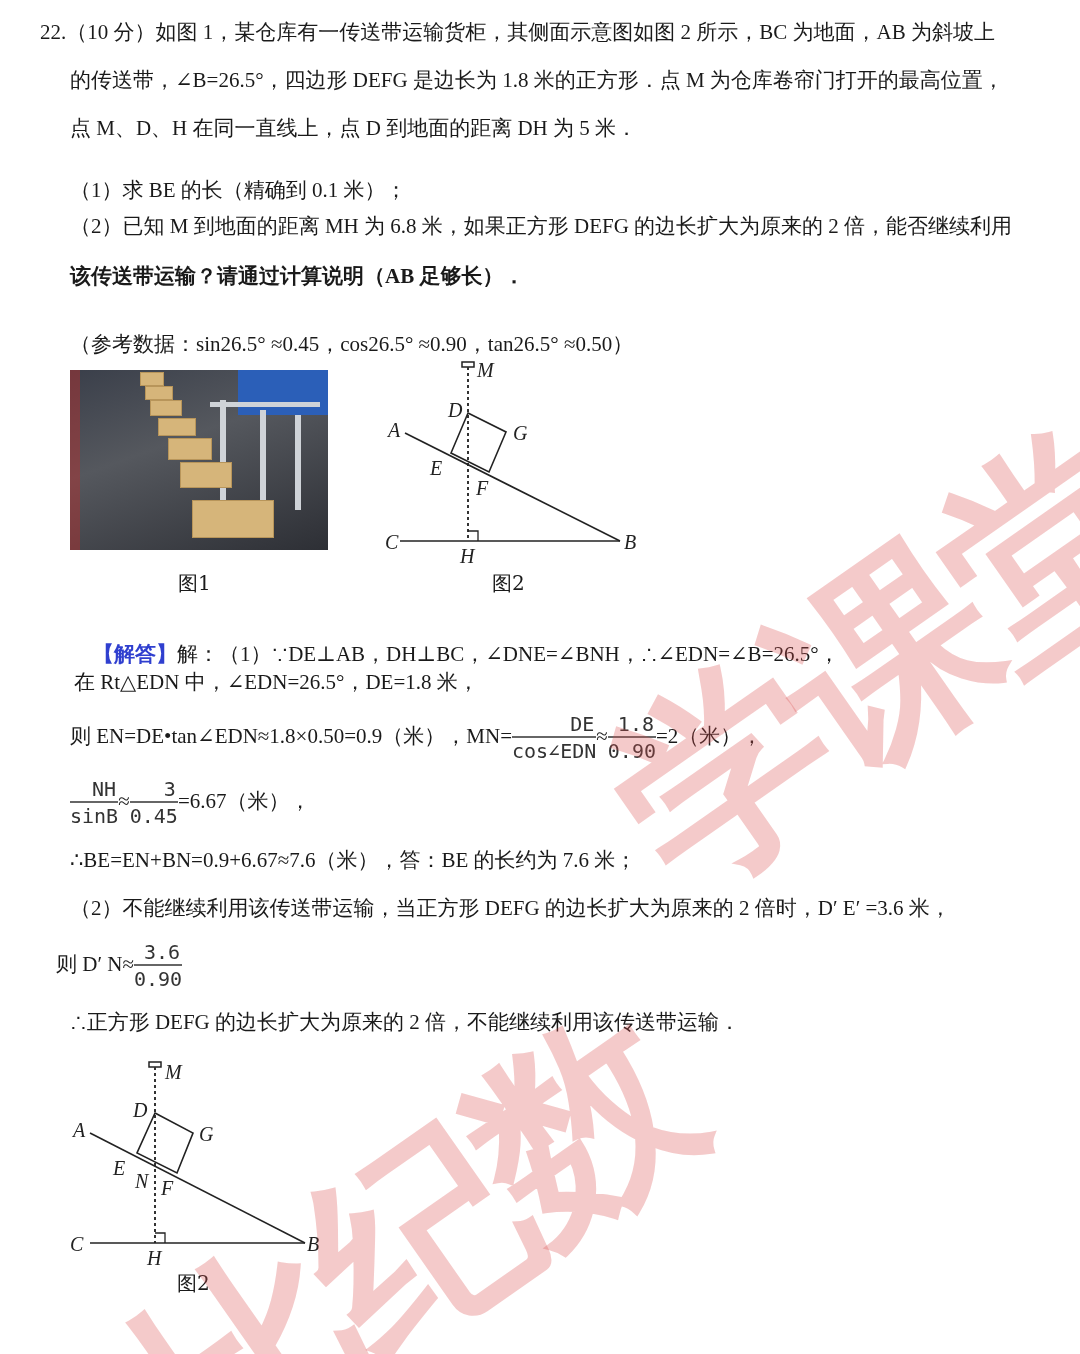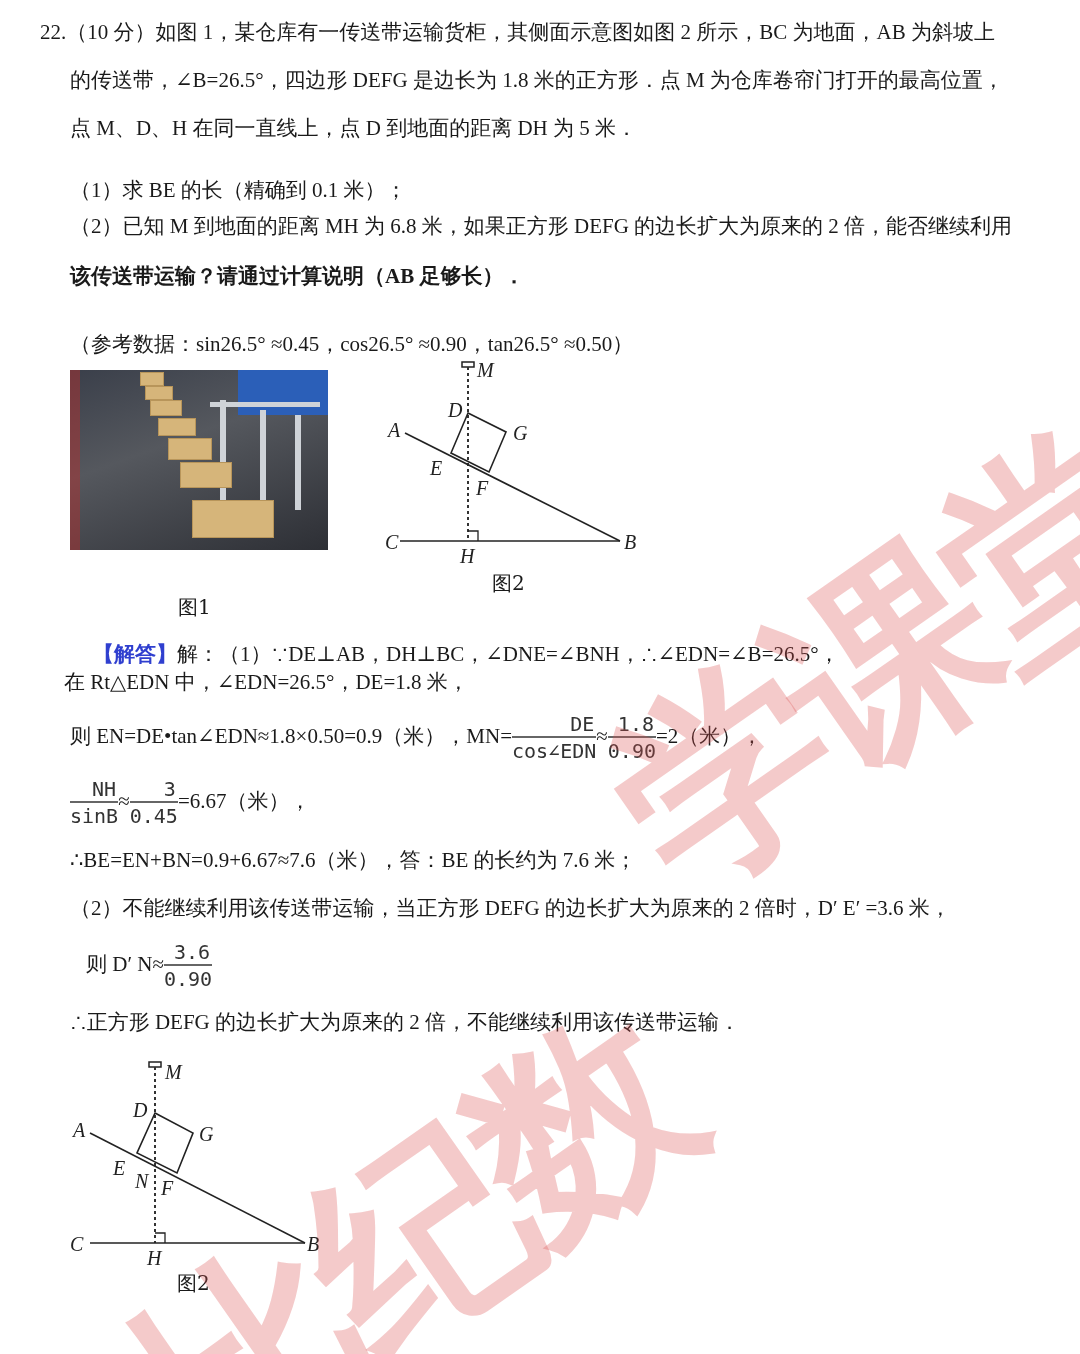--- a/index.html
+++ b/index.html
@@ -43,21 +43,21 @@
   <div class="rack" style="left:140px; top:32px; width:110px; height:5px;"></div>
   <div class="box" style="left:70px; top:2px; width:22px; height:12px;"></div>
   <div class="box" style="left:75px; top:16px; width:26px; height:12px;"></div>
   <div class="box" style="left:80px; top:30px; width:30px; height:14px;"></div>
   <div class="box" style="left:88px; top:48px; width:36px; height:16px;"></div>
   <div class="box" style="left:98px; top:68px; width:42px; height:20px;"></div>
   <div class="box" style="left:110px; top:92px; width:50px; height:24px;"></div>
   <div class="box" style="left:122px; top:130px; width:80px; height:36px;"></div>
   <div style="position:absolute; left:0; top:0; width:10px; height:180px; background:#b03030; opacity:0.5;"></div>
 </div>
-<div class="caption" style="left:178px; top:594px;">图1</div>
+<div class="caption" style="left:178px; top:570px;">图1</div>
 
 <svg style="position:absolute; left:380px; top:355px;" width="270" height="215">
   <rect x="82" y="7" width="12" height="5" fill="none" stroke="#222" stroke-width="1.5"></rect>
   <line x1="88" y1="12" x2="88" y2="186" stroke="#333" stroke-width="2" stroke-dasharray="3,3"></line>
   <line x1="25" y1="78" x2="240" y2="186" stroke="#222" stroke-width="1.6"></line>
   <line x1="20" y1="186" x2="240" y2="186" stroke="#222" stroke-width="1.6"></line>
   <polygon points="88,58 126,77 109,117 71,98" fill="none" stroke="#222" stroke-width="1.6"></polygon>
   <polyline points="88,176 98,176 98,186" fill="none" stroke="#222" stroke-width="1.3"></polyline>
   <text x="97" y="22">M</text>
   <text x="68" y="62">D</text>
@@ -67,34 +67,34 @@
   <text x="96" y="140">F</text>
   <text x="5" y="194">C</text>
   <text x="80" y="208">H</text>
   <text x="244" y="194">B</text>
 </svg>
 <div class="caption" style="left:492px; top:570px;">图2</div>
 
 <div class="line" style="left:70px; top:640px;margin-left:23px;">
   <span class="blue">【解答】</span><span>解：（1）∵DE⊥AB，DH⊥BC，∠DNE=∠BNH，∴∠EDN=∠B=26.5°，</span>
 </div>
-<div class="line" style="left:64px; top:668px;text-align:center;">在 Rt△EDN 中，∠EDN=26.5°，DE=1.8 米，</div>
+<div class="line" style="left:74px; top:668px;text-align:center;">在 Rt△EDN 中，∠EDN=26.5°，DE=1.8 米，</div>
 
 <div class="line" style="left:70px; top:710px; line-height:52px;">
   <span>则 EN=DE•tan∠EDN≈1.8×0.50=0.9（米），MN=</span><span class="frac"><span class="num">DE</span><span class="den">cos∠EDN</span></span><span>≈</span><span class="frac"><span class="num">1.8</span><span class="den">0.90</span></span><span>=2（米），</span>
 </div>
 
 <div class="line" style="left:70px; top:775px; line-height:52px;">
   <span class="frac"><span class="num">NH</span><span class="den">sinB</span></span><span>≈</span><span class="frac"><span class="num">3</span><span class="den">0.45</span></span><span>=6.67（米），</span>
 </div>
 
 <div class="line" style="left:70px; top:846px;">∴BE=EN+BN=0.9+6.67≈7.6（米），答：BE 的长约为 7.6 米；</div>
 <div class="line" style="left:70px; top:894px;">（2）不能继续利用该传送带运输，当正方形 DEFG 的边长扩大为原来的 2 倍时，D′ E′ =3.6 米，</div>
 
-<div class="line" style="left:86px; top:938px; line-height:52px;">
+<div class="line" style="left:56px; top:938px; line-height:52px;">
   <span>则 D′ N≈</span><span class="frac"><span class="num">3.6</span><span class="den">0.90</span></span>
 </div>
 
 <div class="line" style="left:70px; top:1008px;">∴正方形 DEFG 的边长扩大为原来的 2 倍，不能继续利用该传送带运输．</div>
 
 <svg style="position:absolute; left:65px; top:1055px;" width="280" height="215">
   <rect x="84" y="7" width="12" height="5" fill="none" stroke="#222" stroke-width="1.5"></rect>
   <line x1="90" y1="12" x2="90" y2="188" stroke="#333" stroke-width="2" stroke-dasharray="3,3"></line>
   <line x1="25" y1="78" x2="240" y2="188" stroke="#222" stroke-width="1.6"></line>
   <line x1="25" y1="188" x2="240" y2="188" stroke="#222" stroke-width="1.6"></line>

